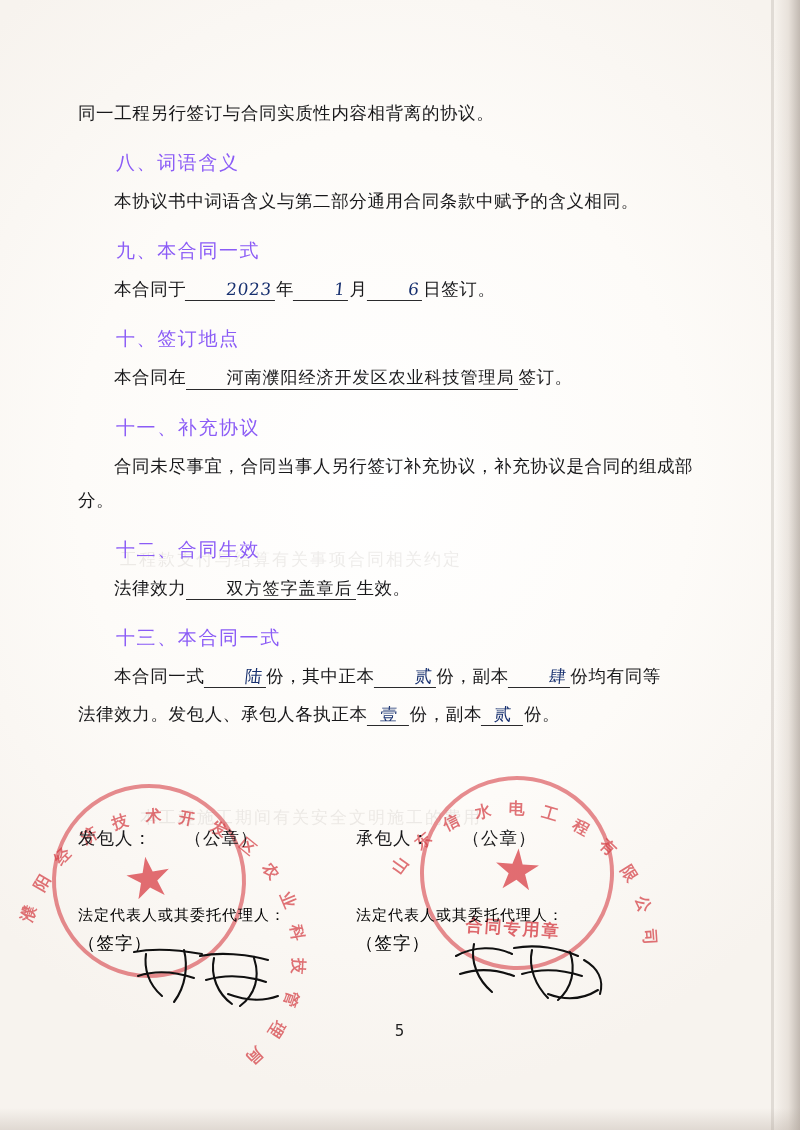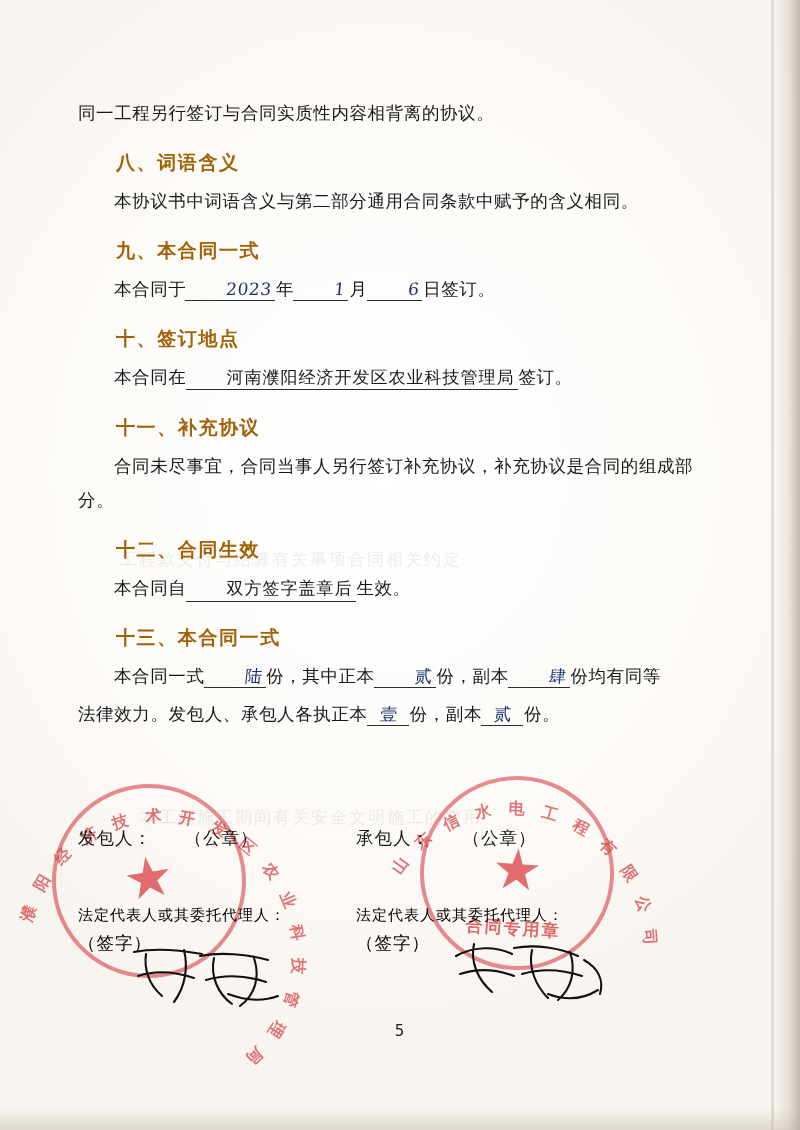--- a/index.html
+++ b/index.html
@@ -62,24 +62,24 @@
     line-height: 1.95;
     letter-spacing: 0.6px;
     margin: 0 0 4px 0;
     color: #18181a;
   }
   .para.indent {
     text-indent: 36px;
   }
   .heading {
     font-size: 19px;
-    font-weight: bold;
+    font-weight: normal;
     letter-spacing: 1.6px;
     margin: 20px 0 8px 38px;
-    color: #a16207;
+    color: #8b5cf6;
   }
   .blk {
     margin-bottom: 6px;
   }
 
   
   .fill {
     display: inline-block;
     min-width: 34px;
     text-align: center;
@@ -98,21 +98,20 @@
     color: #18181a;
     transform: none;
     font-family: "DejaVu Sans", "Liberation Sans", sans-serif;
     letter-spacing: 1px;
   }
   .fill.wide {
     min-width: 220px;
   }
   .fill.mid {
     min-width: 110px;
-    font-family: Liberation Mono, monospace;
   }
   .fill.small {
     min-width: 44px;
   }
 
   
   .sig-area {
     position: absolute;
     left: 78px;
     top: 826px;
@@ -272,21 +271,21 @@
     </div>
 
     <div class="blk">
       <div class="heading">十一、补充协议</div>
       <p class="para indent">合同未尽事宜，合同当事人另行签订补充协议，补充协议是合同的组成部分。</p>
     </div>
 
     <div class="blk">
       <div class="heading">十二、合同生效</div>
       <p class="para indent">
-        <span>本合同自</span><span class="fill print mid" style="min-width:150px;">双方签字盖章后</span><span>生效。</span>
+        <span>法律效力</span><span class="fill print mid" style="min-width:150px;">双方签字盖章后</span><span>生效。</span>
       </p>
     </div>
 
     <div class="blk">
       <div class="heading">十三、本合同一式</div>
       <p class="para indent">
         <span>本合同一式</span><span class="fill ink">陆</span><span>份，其中正本</span><span class="fill ink">贰</span><span>份，副本</span><span class="fill ink">肆</span><span>份均有同等</span>
       </p>
       <p class="para">
         <span>法律效力。发包人、承包人各执正本</span><span class="fill ink">壹</span><span>份，副本</span><span class="fill ink">贰</span><span>份。</span>

